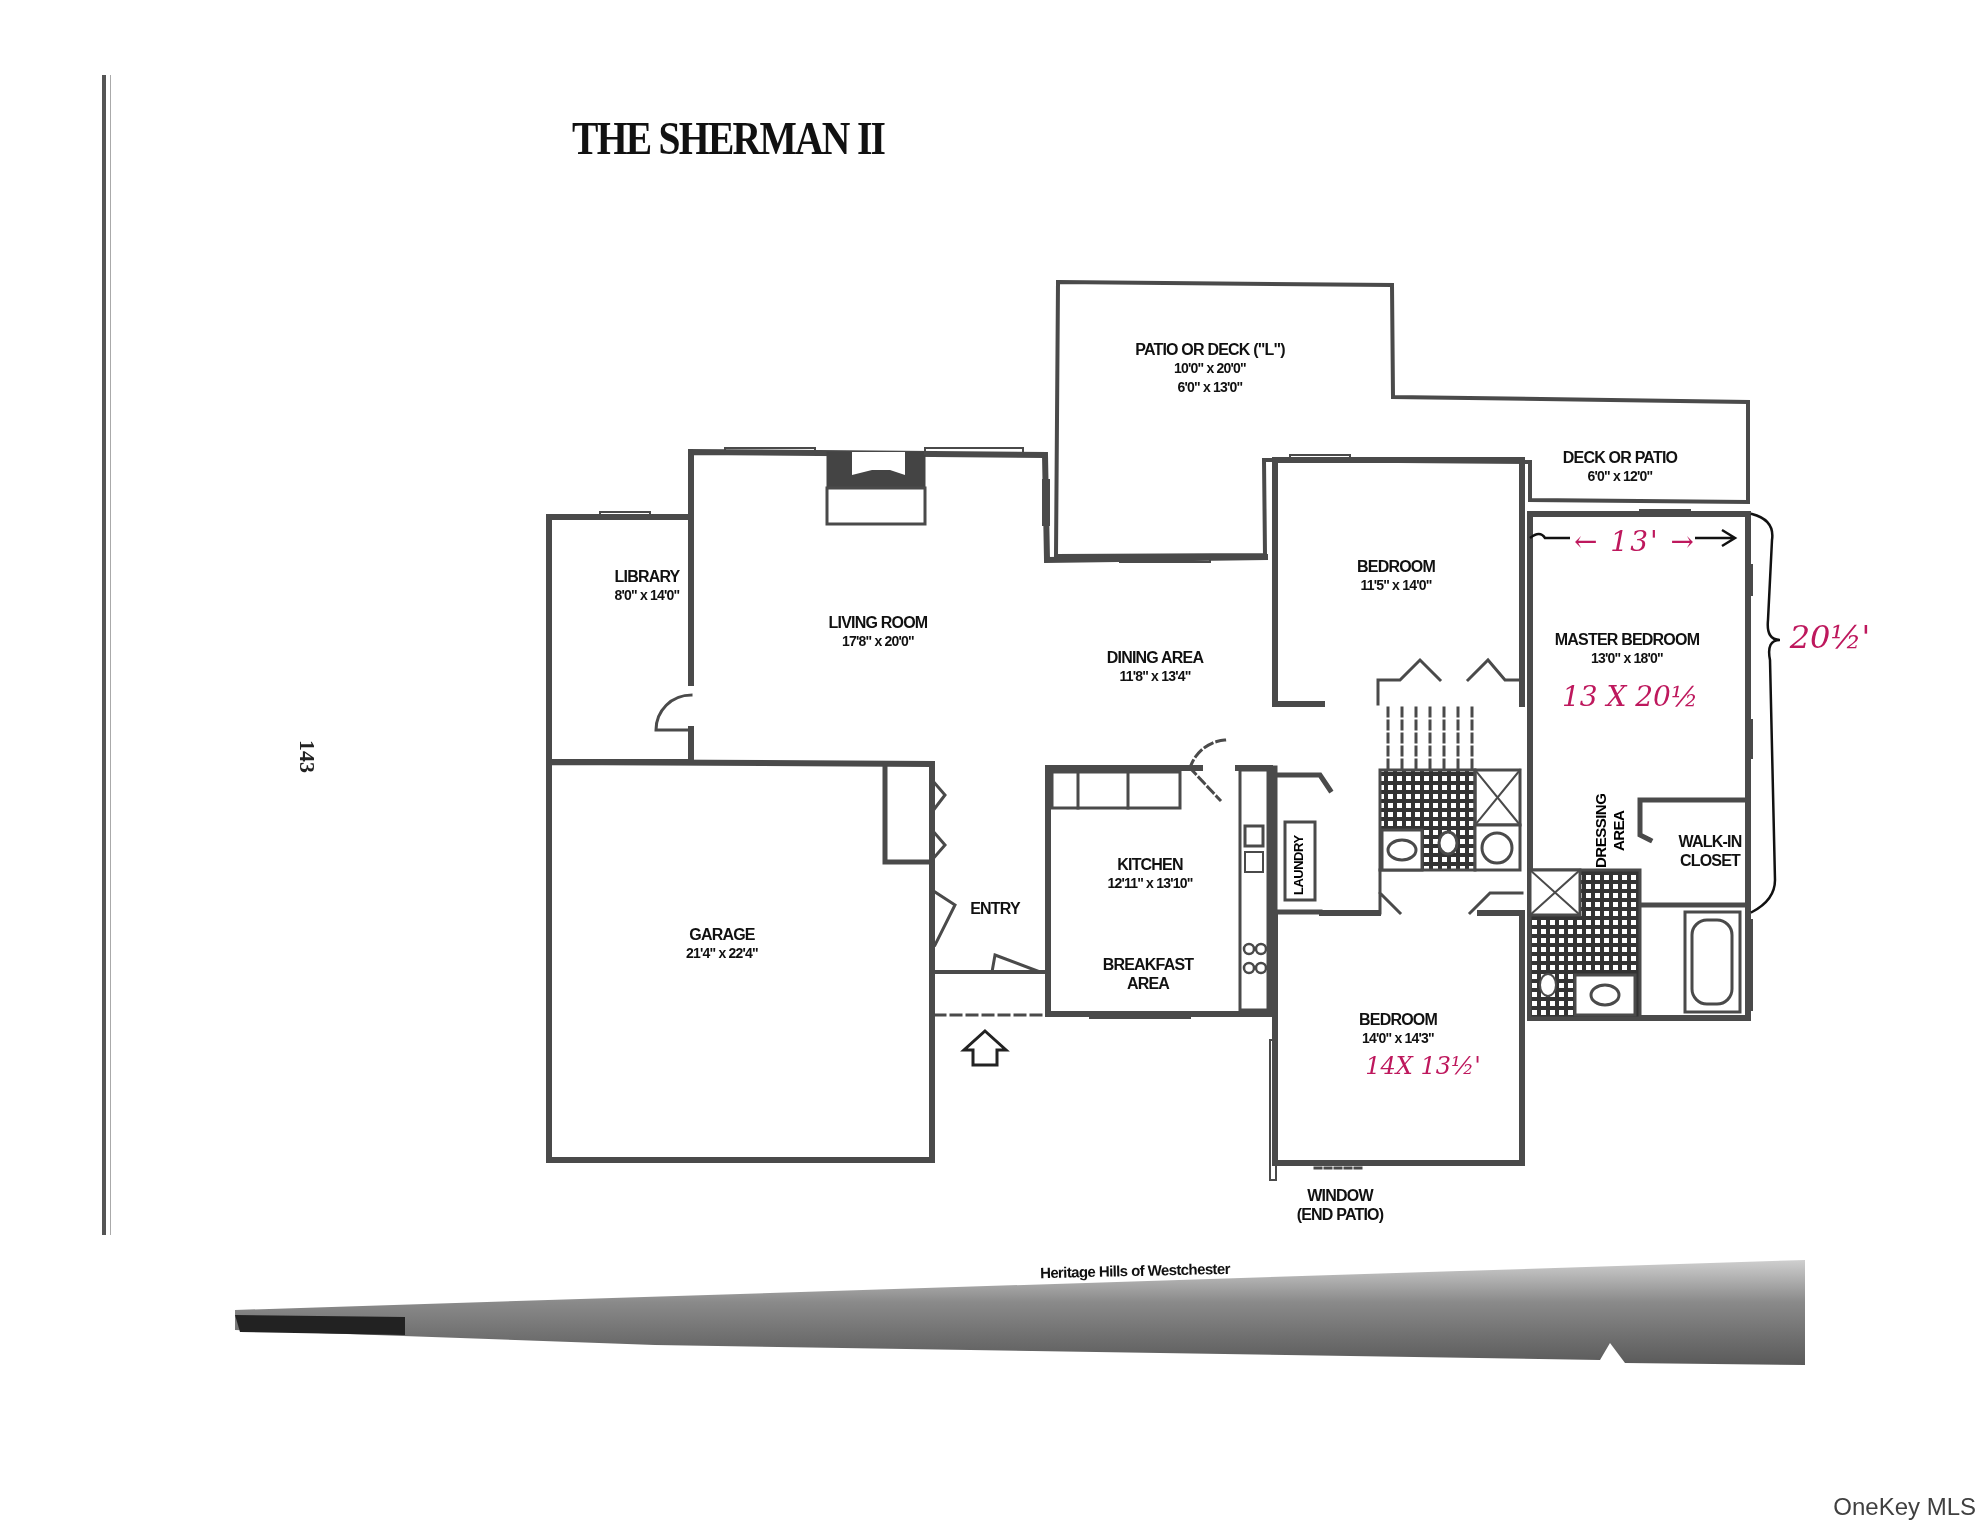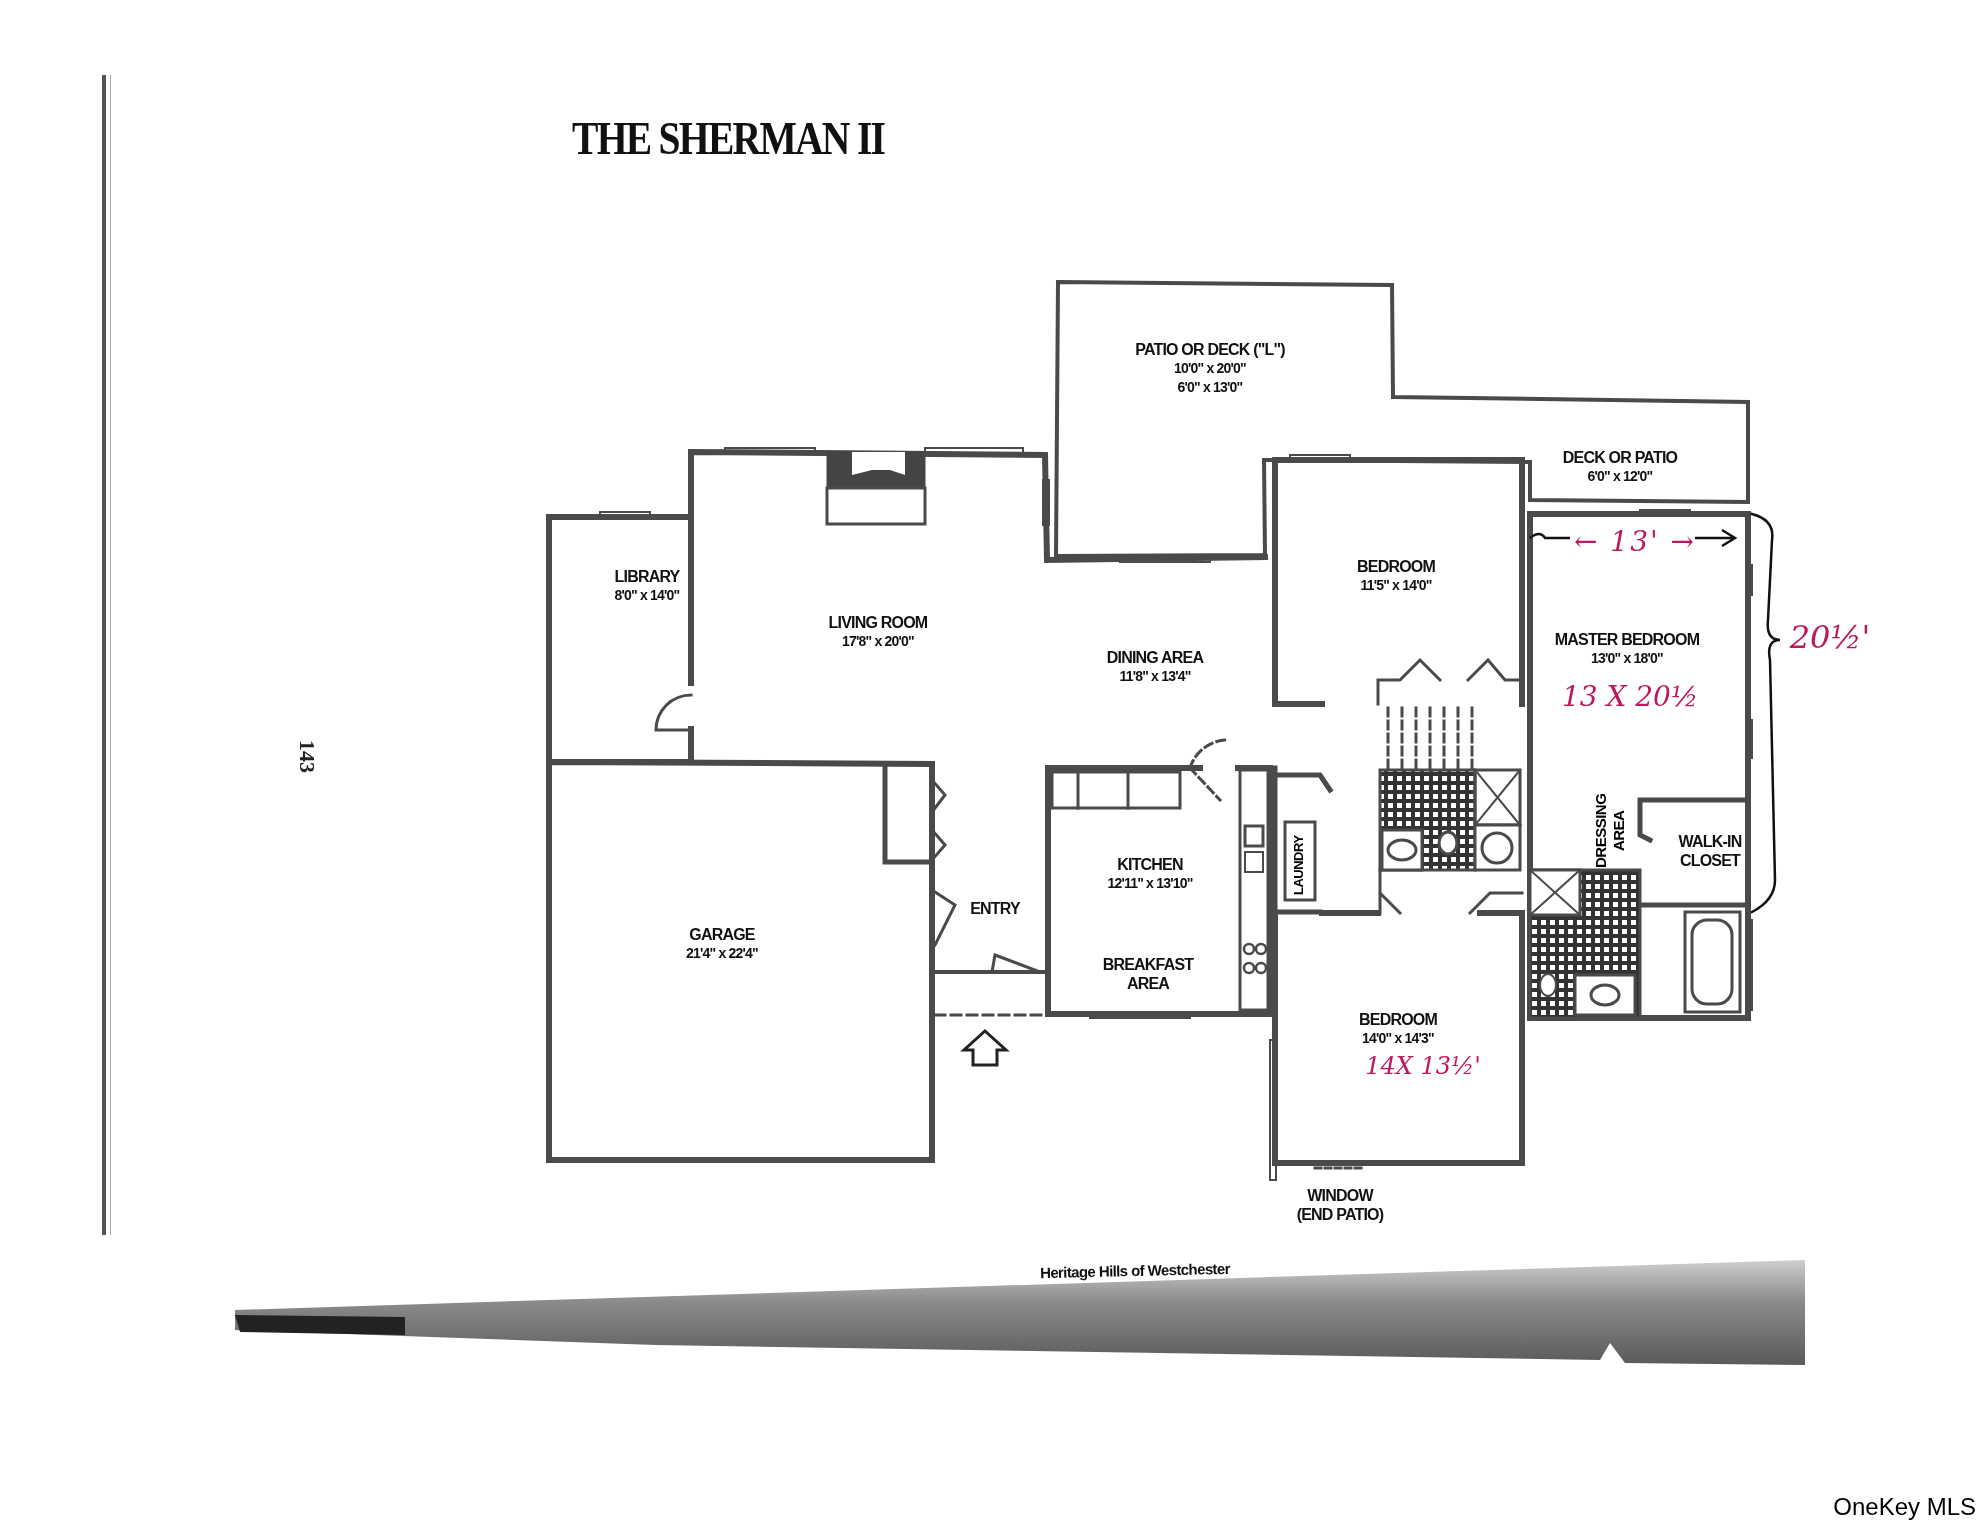--- a/index.html
+++ b/index.html
@@ -8,21 +8,21 @@
   .scan-line2 { position:absolute; left:110px; top:75px; width:1px; height:1160px; background:#aaa; }
   .title { position:absolute; left:572px; top:112px; font-family:"Liberation Serif", serif; font-weight:bold; font-size:46px; letter-spacing:-2px; color:#111; transform:scaleX(0.86); transform-origin:left top; }
   .page-num { position:absolute; left:320px; top:740px; font-family:"Liberation Serif", serif; font-weight:bold; font-size:22px; transform:rotate(90deg); transform-origin:left top; color:#222; }
   .plan { position:absolute; left:0; top:0; width:1988px; height:1536px; }
   .lbl { position:absolute; font-family:"Liberation Sans", sans-serif; font-weight:bold; color:#111; text-align:center; font-size:16px; line-height:19px; letter-spacing:-0.8px; transform:translateX(-50%); white-space:nowrap; }
   .lbl .dim { display:block; font-size:14px; }
   .hand { position:absolute; font-family:"DejaVu Serif", serif; font-style:italic; color:#be185d; font-size:30px; white-space:nowrap; transform:translateX(-50%); }
   .vert { position:absolute; font-family:"Liberation Sans", sans-serif; font-weight:bold; font-size:15px; line-height:18px; transform:rotate(-90deg); transform-origin:left top; text-align:center; letter-spacing:-0.5px; }
   .footer-band { position:absolute; left:235px; top:1255px; width:1570px; height:110px; }
   .footer-text { position:absolute; left:1040px; top:1262px; font-family:"Liberation Sans", sans-serif; font-weight:bold; font-size:15px; letter-spacing:-0.6px; color:#111; transform:rotate(-1.3deg); }
-  .watermark { position:absolute; right:12px; top:1493px; font-family:"Liberation Sans", sans-serif; font-size:24px; color:#000000; }
+  .watermark { position:absolute; right:12px; top:1493px; font-family:"Liberation Sans", sans-serif; font-size:24px; color:#404040; }
 </style>
 </head>
 <body>
 
 <div class="scan-line"></div>
 <div class="scan-line2"></div>
 
 <div class="title">THE SHERMAN II</div>
 <div class="page-num">143</div>
 

